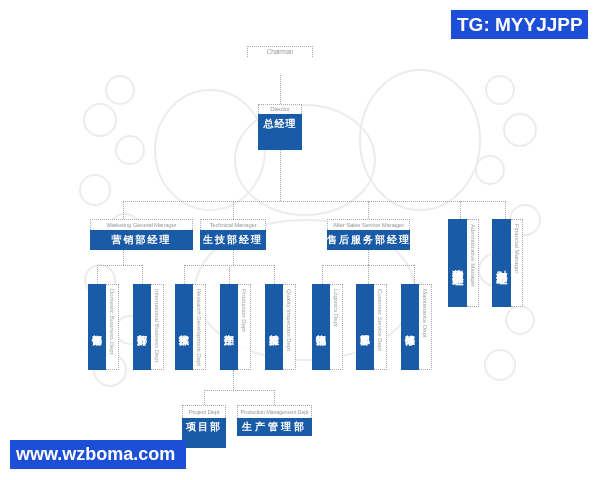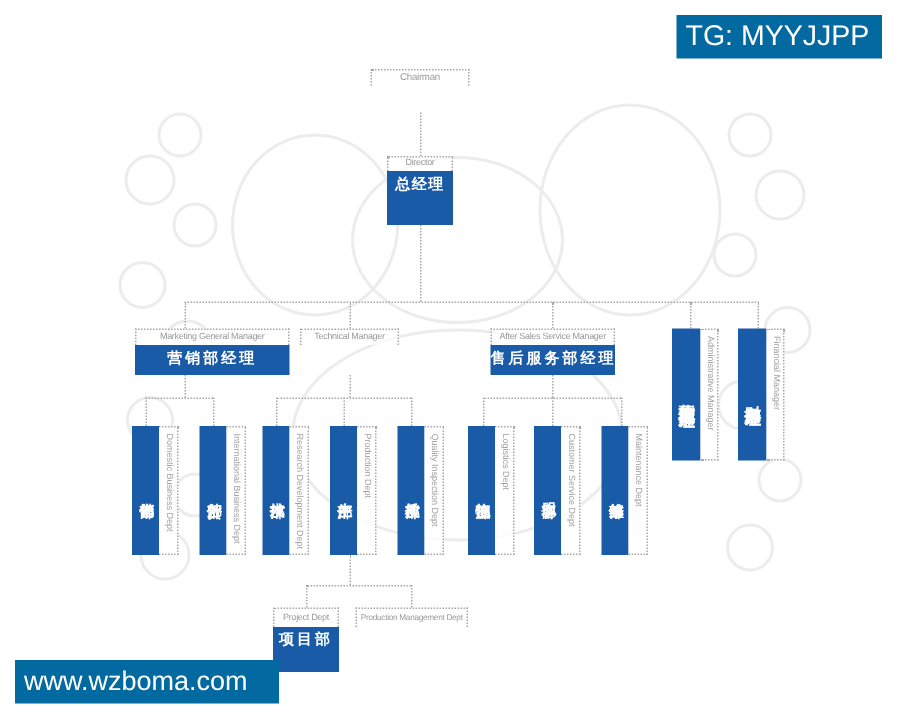--- a/index.html
+++ b/index.html
@@ -8,21 +8,21 @@
   .ln { position:absolute; border-color:#a8a8a8; border-style:dotted; border-width:0; }
   .h { border-top-width:1px; height:0; }
   .v { border-left-width:1px; width:0; }
   .node { position:absolute; }
   .lbl { position:absolute; left:0; right:0; top:0; border:1px dotted #a8a8a8; border-bottom:none; color:#9a9a9a; font-family:"Liberation Sans", sans-serif; font-size:6px; text-align:center; line-height:10px; white-space:nowrap; overflow:hidden; letter-spacing:-0.2px; background:rgba(255,255,255,0.7); }
   .blue { position:absolute; left:0; right:0; background:#1a5ba8; color:#ffffff; font-size:10px; text-align:center; font-weight:bold; letter-spacing:3px; white-space:nowrap; }
   .col { position:absolute; }
   .colblue { position:absolute; left:0; top:0; bottom:0; background:#1a5ba8; color:#fff; font-size:10px; font-weight:bold; display:flex; flex-direction:column; align-items:center; justify-content:center; line-height:13px; }
   .collbl { position:absolute; top:0; bottom:0; border:1px dotted #a8a8a8; border-left:none; background:rgba(255,255,255,0.8); }
   .collbl span { position:absolute; left:50%; top:4px; transform-origin:0 0; transform:translateX(3px) rotate(90deg); color:#a0a0a0; font-family:"Liberation Sans", sans-serif; font-size:6px; white-space:nowrap; }
-  .wm { position:absolute; background:#0369a1; color:#ffffff; font-family:"Liberation Sans", sans-serif; }
+  .wm { position:absolute; background:#1d4ed8; color:#ffffff; font-family:"Liberation Sans", sans-serif;font-weight:bold; }
 </style>
 </head>
 <body>
 
 <svg class="bg" viewBox="0 0 530 400">
   <g fill="none" stroke="#ececec" stroke-width="2">
     <circle cx="80" cy="60" r="14"></circle>
       <circle cx="60" cy="90" r="16"></circle>
       <circle cx="90" cy="120" r="14"></circle>
     <circle cx="55" cy="160" r="15"></circle>
@@ -83,20 +83,21 @@
   <div class="lbl" style="height:9px;line-height:9px;">Director</div>
   <div class="blue" style="top:10px;height:36px;line-height:19px;letter-spacing:1px;">总经理</div>
 </div>
 
 <div class="node" style="left:90px;top:219px;width:71px;height:31px;padding-left:32px;">
   <div class="lbl" style="height:10px;">Marketing General Manager</div>
   <div class="blue" style="top:11px;height:20px;line-height:20px;letter-spacing:2px;">营销部经理</div>
 </div>
 <div class="node" style="left:200px;top:219px;width:66px;height:31px;">
   <div class="lbl" style="height:10px;">Technical Manager</div>
+  <div class="blue" style="top:11px;height:20px;line-height:20px;letter-spacing:2px;">生技部经理</div>
 </div>
 <div class="node" style="left:327px;top:219px;width:83px;height:31px;">
   <div class="lbl" style="height:10px;">After Sales Service Manager</div>
   <div class="blue" style="top:11px;height:20px;line-height:20px;letter-spacing:2px;">售后服务部经理</div>
 </div>
 
 <div class="col" style="left:448px;top:219px;width:30px;height:88px;">
   <div class="colblue" style="width:19px;font-size:11px;line-height:13px;">
     <span style="writing-mode:vertical-rl;letter-spacing:1px;">行政管理部经理</span>
   </div>
@@ -177,16 +178,17 @@
       <span>Maintenance Dept</span>
     </div>
 </div>
 
 <div class="node" style="left:182px;top:405px;width:44px;height:31px;">
   <div class="lbl" style="height:12px;line-height:12px;">Project Dept</div>
   <div class="blue" style="top:13px;height:30px;line-height:18px;letter-spacing:2px;">项目部</div>
 </div>
 <div class="node" style="left:237px;top:405px;width:75px;height:31px;">
   <div class="lbl" style="height:12px;line-height:12px;font-size:5.5px;">Production Management Dept</div>
+  <div class="blue" style="top:13px;height:18px;line-height:18px;letter-spacing:3px;">生产管理部</div>
 </div>
 
 <div class="wm" style="left:451px;top:10px;width:137px;height:29px;line-height:29px;font-size:19px;padding-left:6px;box-sizing:border-box;">TG: MYYJJPP</div>
 <div class="wm" style="left:10px;top:440px;width:176px;height:29px;line-height:29px;font-size:18px;padding-left:6px;box-sizing:border-box;">www.wzboma.com</div>
 
 </body></html>

